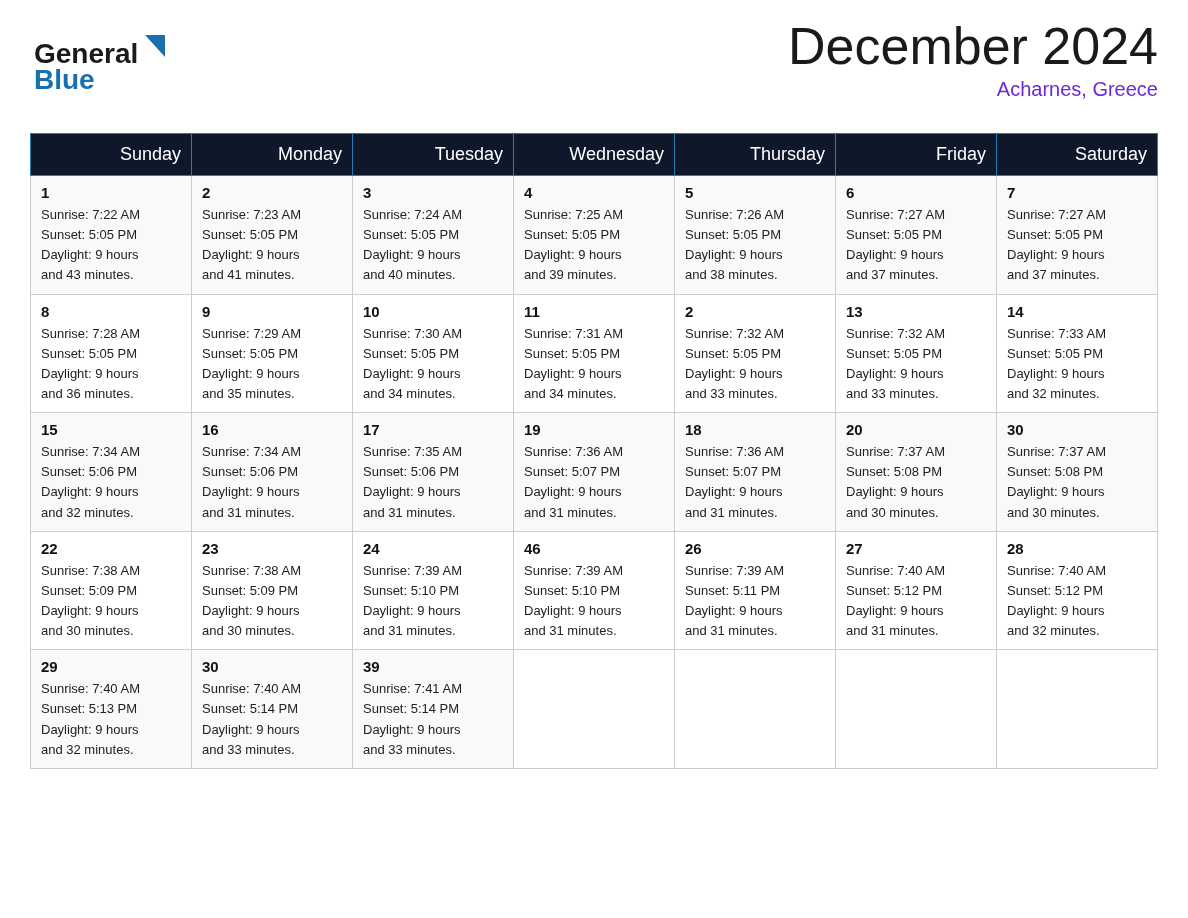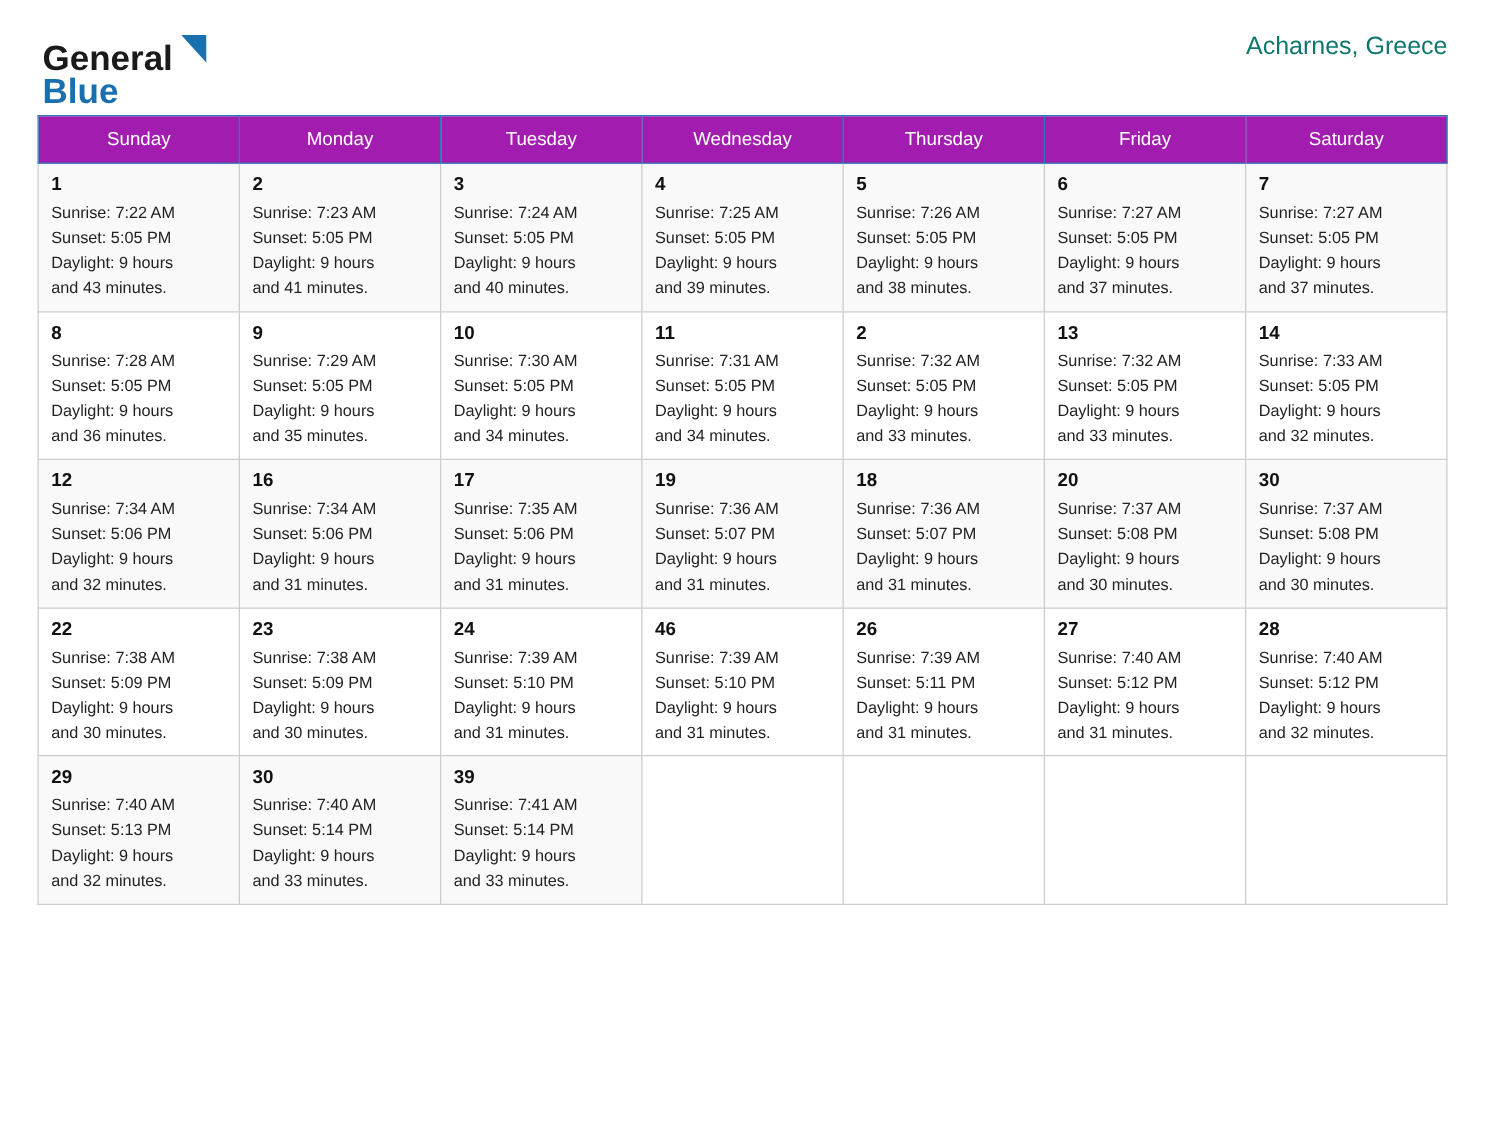--- a/index.html
+++ b/index.html
@@ -6,54 +6,54 @@
     body {
       font-family: Arial, sans-serif;
       background: #fff;
       padding: 20px 30px;
       width: 1188px;
       min-height: 918px;
     }
     .header {
       display: flex;
       justify-content: space-between;
-      align-items: flex-start;
-      margin-bottom: 4px;
+      align-items: center;
+      margin-bottom: 32px;
     }
     .logo {
       display: flex;
       flex-direction: column;
       align-items: flex-start;
     }
     .title-block {
       text-align: right;
     }
     .month-title {
       font-size: 52px;
       font-weight: 300;
       color: #1a1a1a;
       line-height: 1;
     }
     .location {
       font-size: 20px;
-      color: #0f766e;
+      color: #6d28d9;
       margin-top: 6px;
     }
     table {
       width: 100%;
       border-collapse: collapse;
       table-layout: fixed;
     }
     thead tr th {
-      background-color: #a21caf;
+      background-color: #0f172a;
       color: #fff;
       padding: 10px 10px;
-      font-size: 15px;
+      font-size: 18px;
       font-weight: normal;
-      text-align: center;
+      text-align: right;
       border: 1px solid #2a7ab5;
     }
     tbody tr td {
       border: 1px solid #ccc;
       vertical-align: top;
       padding: 8px 10px;
       font-size: 13px;
       color: #222;
       height: 110px;
     }
@@ -88,20 +88,21 @@
 
       <text x="4" y="36" font-family="Arial, sans-serif" font-size="28" font-weight="bold" fill="#1a1a1a">General</text>
 
       <polygon points="115,8 135,8 135,30" fill="#1a6faf"></polygon>
 
       <text x="4" y="62" font-family="Arial, sans-serif" font-size="28" font-weight="bold" fill="#1a6faf">Blue</text>
     </svg>
   </div>
 
   <div class="title-block">
+    <div class="month-title">December 2024</div>
     <div class="location">Acharnes, Greece</div>
   </div>
 </div>
 
 <table>
   <thead>
     <tr>
 
     <th>Sunday</th>
         <th>Monday</th>
@@ -238,21 +239,21 @@
         <div class="day-info">
           Sunrise: 7:33 AM<br>
           Sunset: 5:05 PM<br>
           Daylight: 9 hours<br>
           and 32 minutes.
         </div>
       </td>
       </tr>
       <tr>
         <td>
-        <div class="day-num">12</div>
+        <div class="day-num">15</div>
         <div class="day-info">
           Sunrise: 7:34 AM<br>
           Sunset: 5:06 PM<br>
           Daylight: 9 hours<br>
           and 32 minutes.
         </div>
       </td>
         <td>
         <div class="day-num">16</div>
         <div class="day-info">

